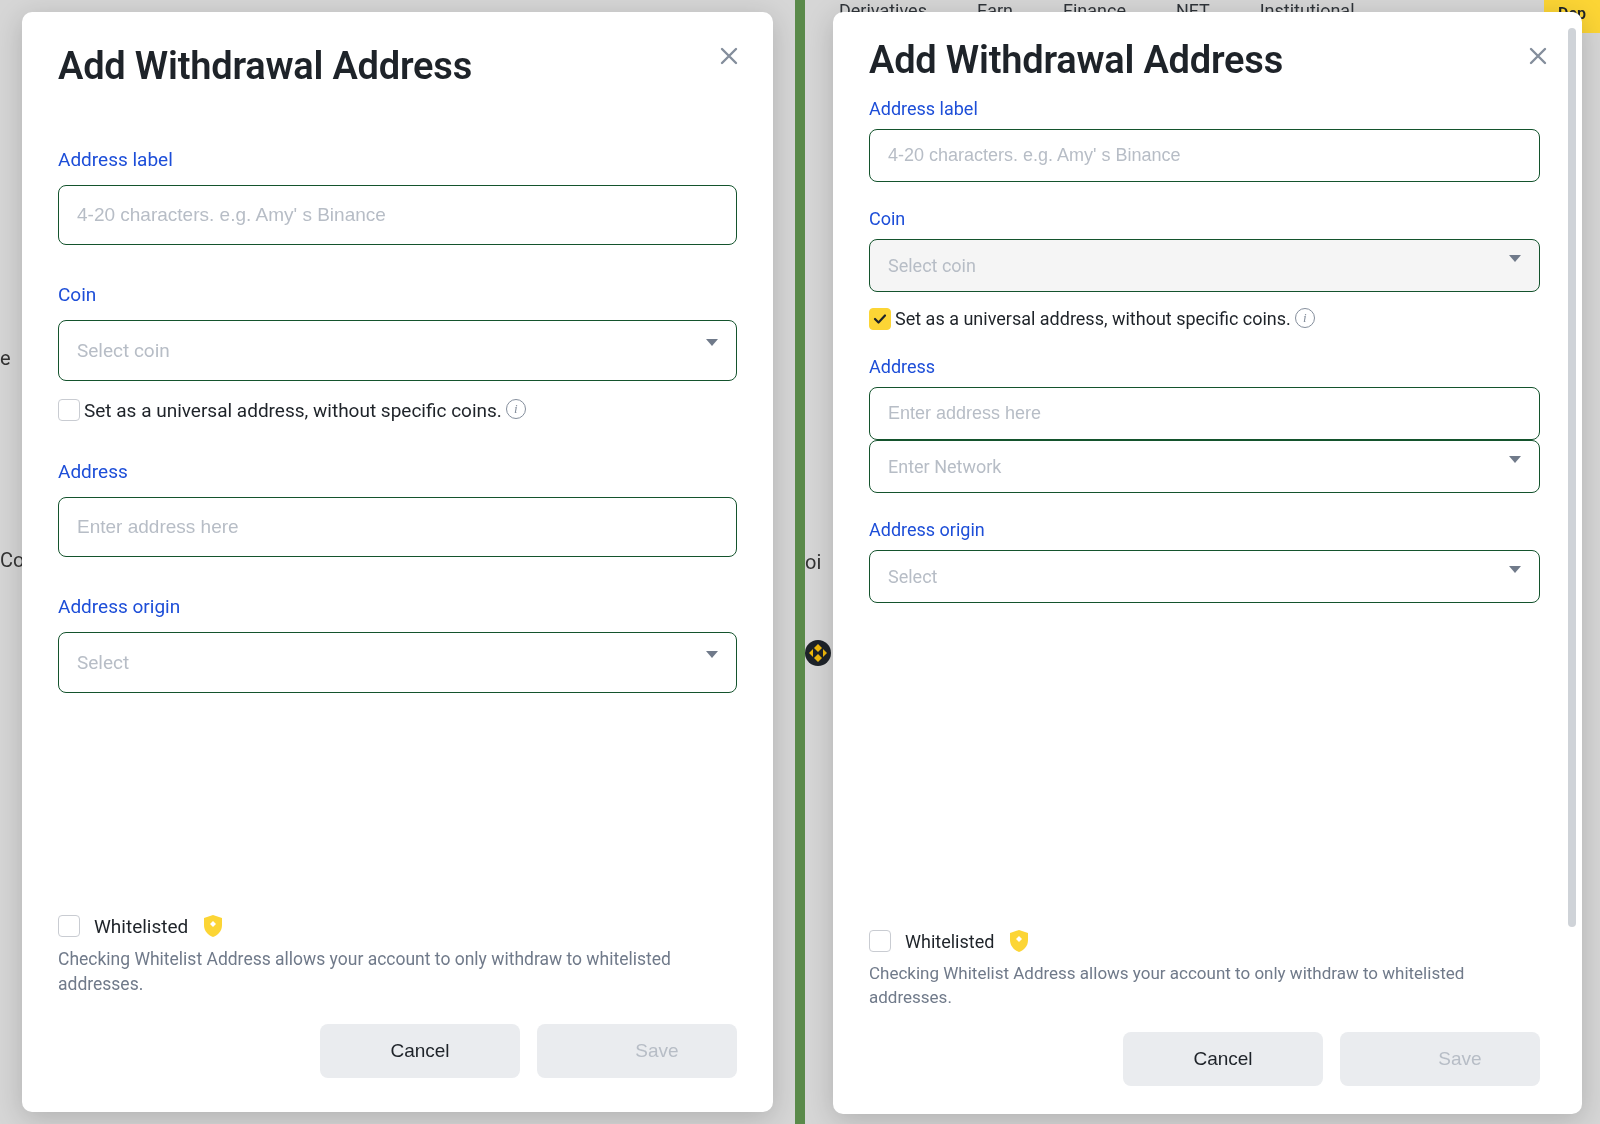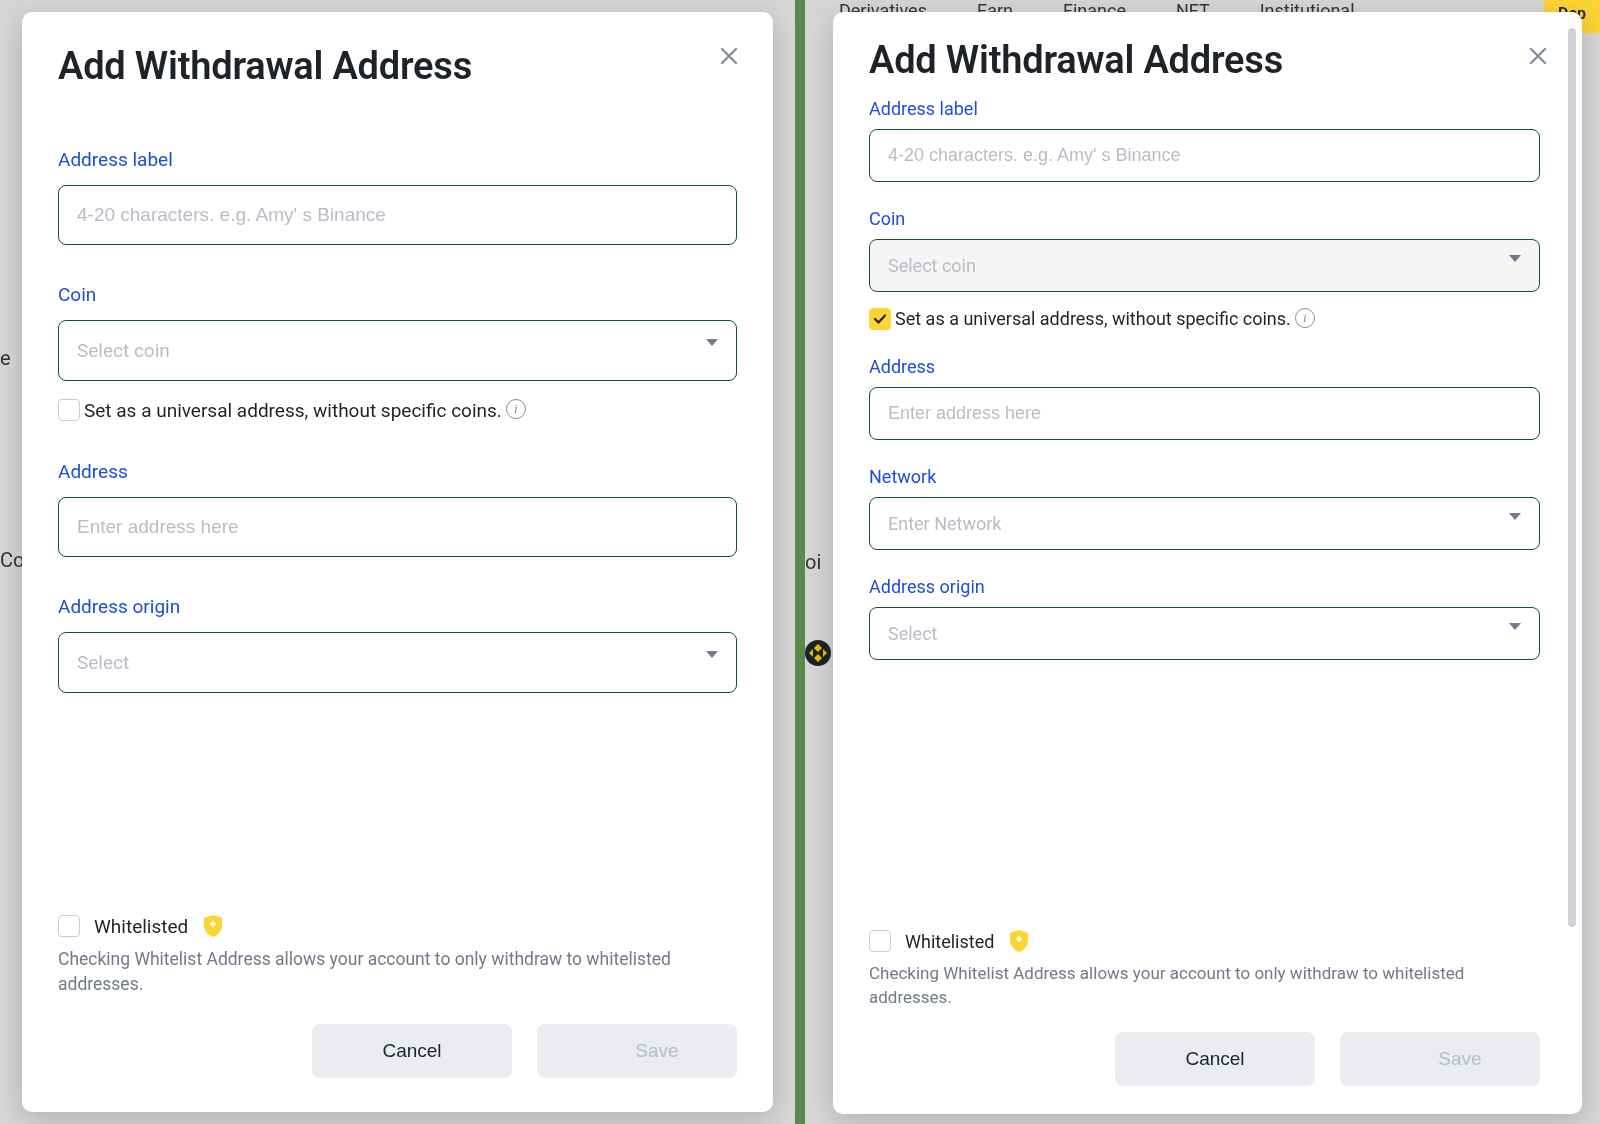--- a/index.html
+++ b/index.html
@@ -203,21 +203,21 @@
   .help-text {
     margin-top: 8px;
     font-size: 17.5px;
     color: #707a8a;
     line-height: 1.4;
     max-width: 92%;
   }
   .modal-right .help-text { font-size: 17px; }
   .button-row {
     display: flex;
-    gap: 25px;
+    gap: 17px;
     margin-top: 28px;
     justify-content: flex-end;
   }
   .modal-right .button-row { margin-top: 22px; }
   .btn {
     padding: 16px 0;
     width: 200px;
     border: none;
     border-radius: 8px;
     font-size: 19px;
@@ -373,21 +373,20 @@
               <path d="M2 7 L5.5 10.5 L12 3.5" stroke="#1e2329" stroke-width="2.2" fill="none" stroke-linecap="round" stroke-linejoin="round"></path>
             </svg>
         </span>
         <span>Set as a universal address, without specific coins.</span>
         <span class="info-icon">i</span>
       </div>
 
       <div class="field-label">Address</div>
       <input class="input" placeholder="Enter address here" style="">
 
-      <div class="field-label">Network</div>
       <div class="select">
         <span class="placeholder">Enter Network</span>
         <span class="caret"></span>
       </div>
 
       <div class="field-label">Address origin</div>
       <div class="select">
         <span class="placeholder">Select</span>
         <span class="caret"></span>
       </div>

